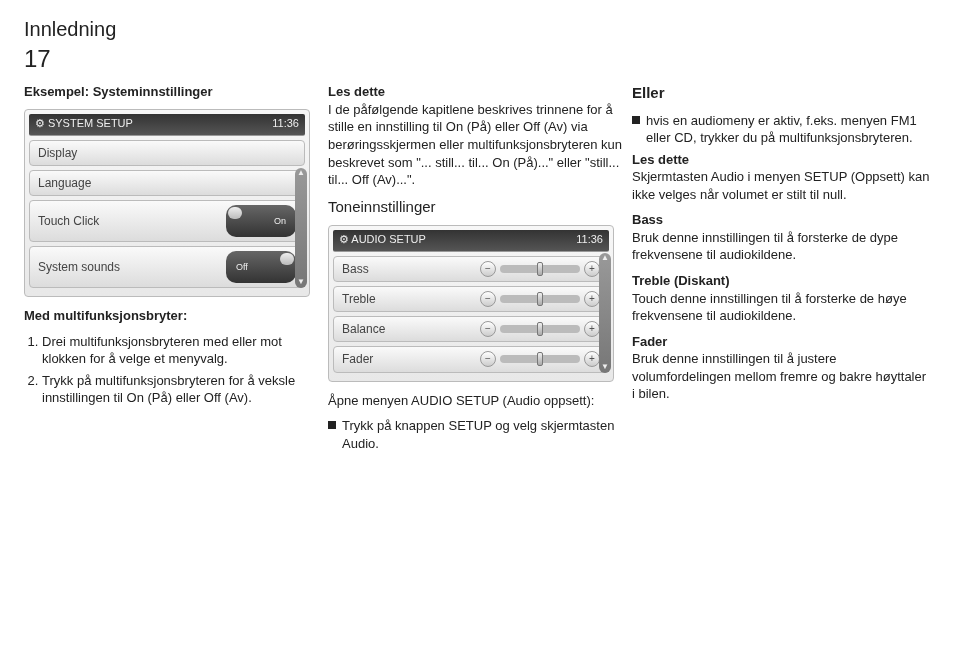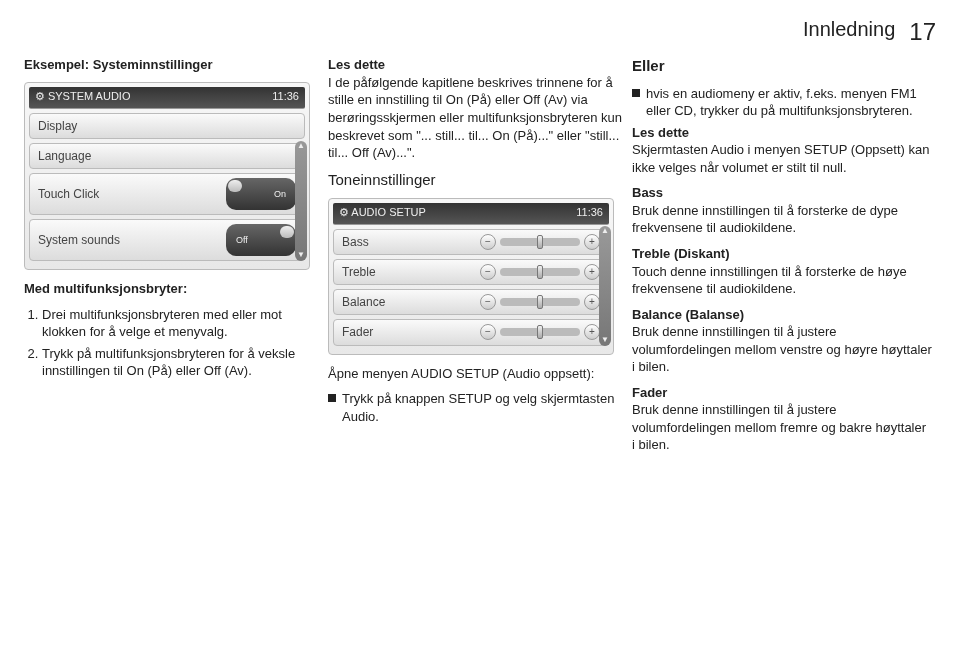--- a/index.html
+++ b/index.html
@@ -6,21 +6,21 @@
   body {
     width: 960px;
     height: 653px;
     font-family: Arial, Helvetica, sans-serif;
     font-size: 13px;
     line-height: 1.35;
     color: #222;
     background: #fff;
     padding: 16px 24px;
   }
-  .header { display: flex; justify-content: flex-end; margin-bottom: 8px; }
+  .header { display: flex; justify-content: flex-end; margin-bottom: 8px; flex-direction: column; }
   .header .title { font-size: 20px; font-weight: 400; margin-right: 14px; }
   .header .page { font-size: 24px; font-weight: 400; }
   .cols { display: flex; gap: 4px; }
   .col { width: 300px; }
   .col > * { margin-bottom: 8px; }
   .bold { font-weight: bold; }
   p { margin-bottom: 6px; }
   ol { padding-left: 18px; margin-bottom: 6px; }
   ol li { margin-bottom: 4px; }
 
@@ -107,21 +107,21 @@
   <span class="page">17</span>
 </div>
 
 <div class="cols">
 
   <div class="col">
     <p class="bold">Eksempel: Systeminnstillinger</p>
 
     <div class="shot clearfix">
       <div class="shot-titlebar">
-        <span><span>⚙</span> <span>SYSTEM AUDIO</span></span>
+        <span><span>⚙</span> <span>SYSTEM SETUP</span></span>
         <span>11:36</span>
       </div>
       <div>
         <div class="shot-row">
           <span>Display</span>
         </div>
         <div class="shot-row">
           <span>Language</span>
         </div>
         <div class="shot-row">
@@ -229,22 +229,18 @@
     </p>
     <p>
       <span class="bold">Bass</span><br>
       <span>Bruk denne innstillingen til å forsterke de dype frekvensene til audiokildene.</span>
     </p>
     <p>
       <span class="bold">Treble (Diskant)</span><br>
       <span>Touch denne innstillingen til å forsterke de høye frekvensene til audiokildene.</span>
     </p>
     <p>
-      <span class="bold">Balance (Balanse)</span><br>
-      <span>Bruk denne innstillingen til å justere volumfordelingen mellom venstre og høyre høyttaler i bilen.</span>
-    </p>
-    <p>
       <span class="bold">Fader</span><br>
       <span>Bruk denne innstillingen til å justere volumfordelingen mellom fremre og bakre høyttaler i bilen.</span>
     </p>
   </div>
 
 </div>
 
 </body></html>

